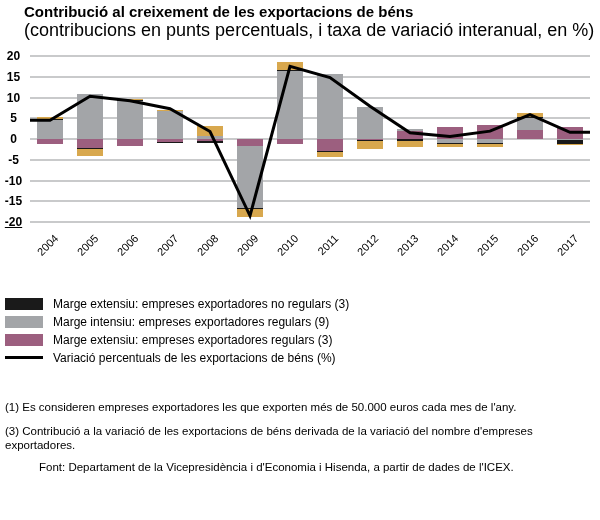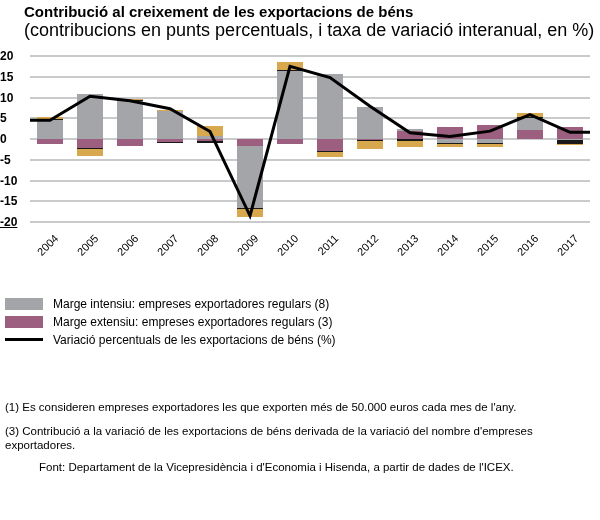--- a/index.html
+++ b/index.html
@@ -2,21 +2,21 @@
 <html><head>
 <meta charset="utf-8">
 <style>
   html,body{margin:0;padding:0;}
   body{width:600px;height:520px;background:#ffffff;font-family:"Liberation Sans",sans-serif;color:#000;position:relative;overflow:hidden;}
   .hdr{position:absolute;left:6px;top:2px;width:592px;margin-left:18px;}
   .title{font-size:15px;font-weight:700;line-height:19px;}
   .subtitle{font-size:18px;line-height:18px;}
   #chart{position:absolute;left:0;top:52px;width:600px;height:245px;}
   .gridline{position:absolute;height:2px;background:#c9cacb;}
-  .ylab{position:absolute;width:27px;text-align:left;font-size:12px;font-weight:700;}
+  .ylab{position:absolute;width:27px;text-align:center;font-size:12px;font-weight:700;}
   .xlab{position:absolute;width:56px;text-align:right;font-size:11px;transform:rotate(-45deg);transform-origin:100% 0;white-space:nowrap;}
   .seg{position:absolute;}
   #lineSvg{position:absolute;left:0;top:0;overflow:visible;}
   .legend{position:absolute;left:5px;top:295px;width:592px;}
   .lrow{display:flex;align-items:center;height:17px;margin-bottom:1px;}
   .swatch{width:38px;height:12px;margin-right:10px;flex:0 0 auto;}
   .lineswatch{width:38px;height:3px;margin-right:10px;flex:0 0 auto;background:#000;}
   .ltext{font-size:12px;white-space:nowrap;}
   .notes{position:absolute;left:5px;top:400px;width:592px;font-size:11.5px;line-height:14px;}
   .fn{margin-bottom:4px;}
@@ -120,22 +120,26 @@
     <div class="seg" style="left: 557px; width: 26px; background: rgb(26, 26, 26); top: 88.245px; height: 3.32px;"></div>
     <div class="seg" style="left: 557px; width: 26px; background: rgb(216, 168, 78); top: 91.565px; height: 1.245px;"></div>
     <div class="xlab" style="left: 516px; top: 180px;">2017</div>
     <svg id="lineSvg" width="600" height="245">
       <polyline points="30,68.325 50,68.325 90,44.255 130,48.82000000000001 170,56.705 210,79.53 250,163.775 290,14.375 330,25.58 370,54.215 410,80.775 450,84.51 490,79.11500000000001 530,62.515 570,80.36 590,80.36" fill="none" stroke="#000000" stroke-width="3"></polyline>
     </svg>
   </div>
 
 <div class="legend">
   <div class="lrow">
+    <div class="swatch" style="background: rgb(26, 26, 26);"></div>
+    <div class="ltext">Marge extensiu: empreses exportadores no regulars (3)</div>
+  </div>
+  <div class="lrow">
     <div class="swatch" style="background: rgb(163, 165, 168);"></div>
-    <div class="ltext">Marge intensiu: empreses exportadores regulars (8)</div>
+    <div class="ltext">Marge intensiu: empreses exportadores regulars (9)</div>
   </div>
   <div class="lrow">
     <div class="swatch" style="background: rgb(156, 95, 127);"></div>
     <div class="ltext">Marge extensiu: empreses exportadores regulars (3)</div>
   </div>
   <div class="lrow">
     <div class="lineswatch"></div>
     <div class="ltext">Variació percentuals de les exportacions de béns (%)</div>
   </div>
 </div>

